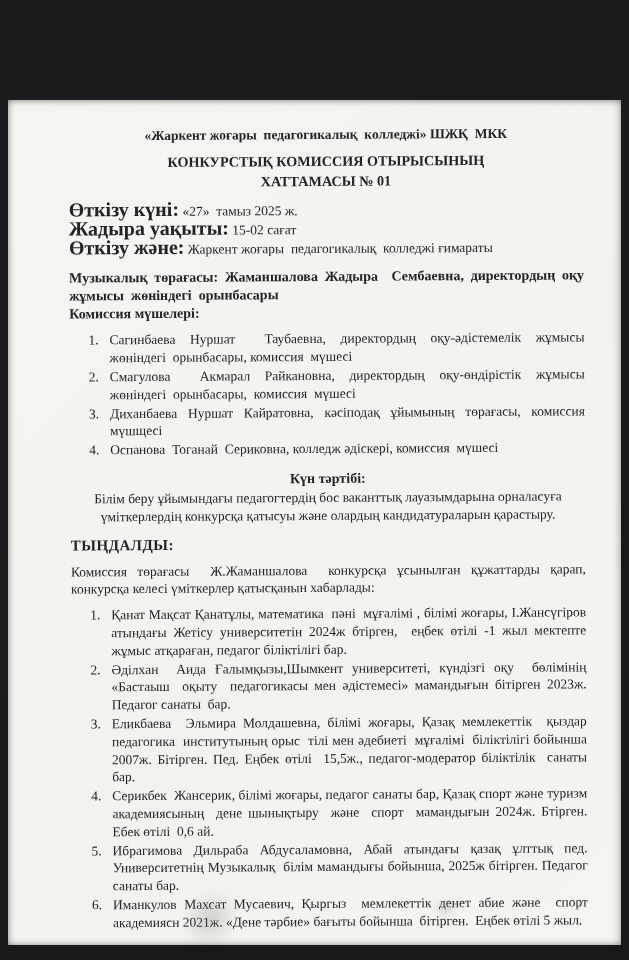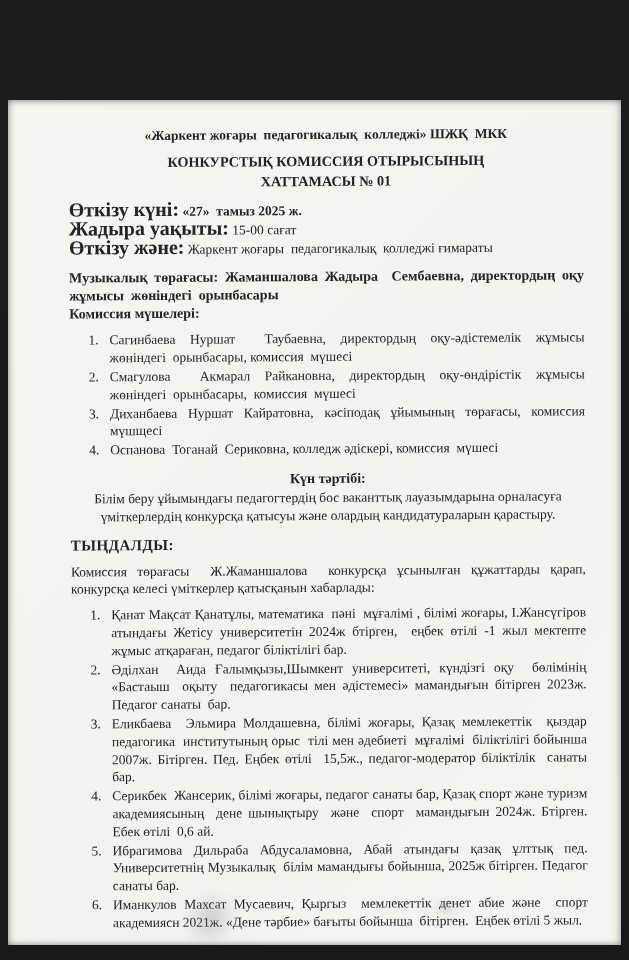--- a/index.html
+++ b/index.html
@@ -52,21 +52,21 @@
     line-height: 20px;
     white-space: pre-wrap;
   }
   .title-block { margin-top: 7px; }
   .meta-block { margin-top: 9px; }
   .meta-line {
     line-height: 17px;
     white-space: pre-wrap;
   }
   .meta-line .meta-label { font-weight: bold; font-size: 20px; }
-  .meta-line:first-child .meta-value { font-weight: bold; }
+  .meta-line:first-child .meta-value { font-weight: normal; }
   .chair-line {
     margin-top: 11px;
     font-weight: bold;
     font-size: 14px;
     line-height: 18.2px;
     text-align: justify;
     white-space: pre-wrap;
   }
   .members-label {
     font-weight: bold;
@@ -147,21 +147,21 @@
 
       <p class="org-line">«Жаркент жоғары  педагогикалық  колледжі» ШЖҚ  МКК</p>
 
       <div class="title-block">
         <p class="doc-title">КОНКУРСТЫҚ КОМИССИЯ ОТЫРЫСЫНЫҢ</p>
         <p class="doc-title">ХАТТАМАСЫ № 01</p>
       </div>
 
       <div class="meta-block">
           <p class="meta-line"><span class="meta-label">Өткізу күні:</span><span class="meta-value"> «27»  тамыз 2025 ж.</span></p>
-          <p class="meta-line"><span class="meta-label">Жадыра уақыты:</span><span class="meta-value"> 15-00 сағат</span></p>
+          <p class="meta-line"><span class="meta-label">Жадыра уақыты:</span><span class="meta-value"> 15-02 сағат</span></p>
           <p class="meta-line"><span class="meta-label">Өткізу және:</span><span class="meta-value"> Жаркент жоғары  педагогикалық  колледжі ғимараты</span></p>
         </div>
 
       <p class="chair-line"><span>Музыкалық төрағасы:</span><span> Жаманшалова Жадыра  Сембаевна, директордың оқу жұмысы  жөніндегі  орынбасары</span></p>
 
       <p class="members-label">Комиссия мүшелері:</p>
 
       <ol class="doc-list members">
           <li>Сагинбаева  Нуршат    Таубаевна,  директордың  оқу-әдістемелік  жұмысы жөніндегі  орынбасары, комиссия  мүшесі</li>
           <li>Смагулова    Акмарал  Райкановна,  директордың  оқу-өндірістік  жұмысы жөніндегі  орынбасары,  комиссия  мүшесі</li>

